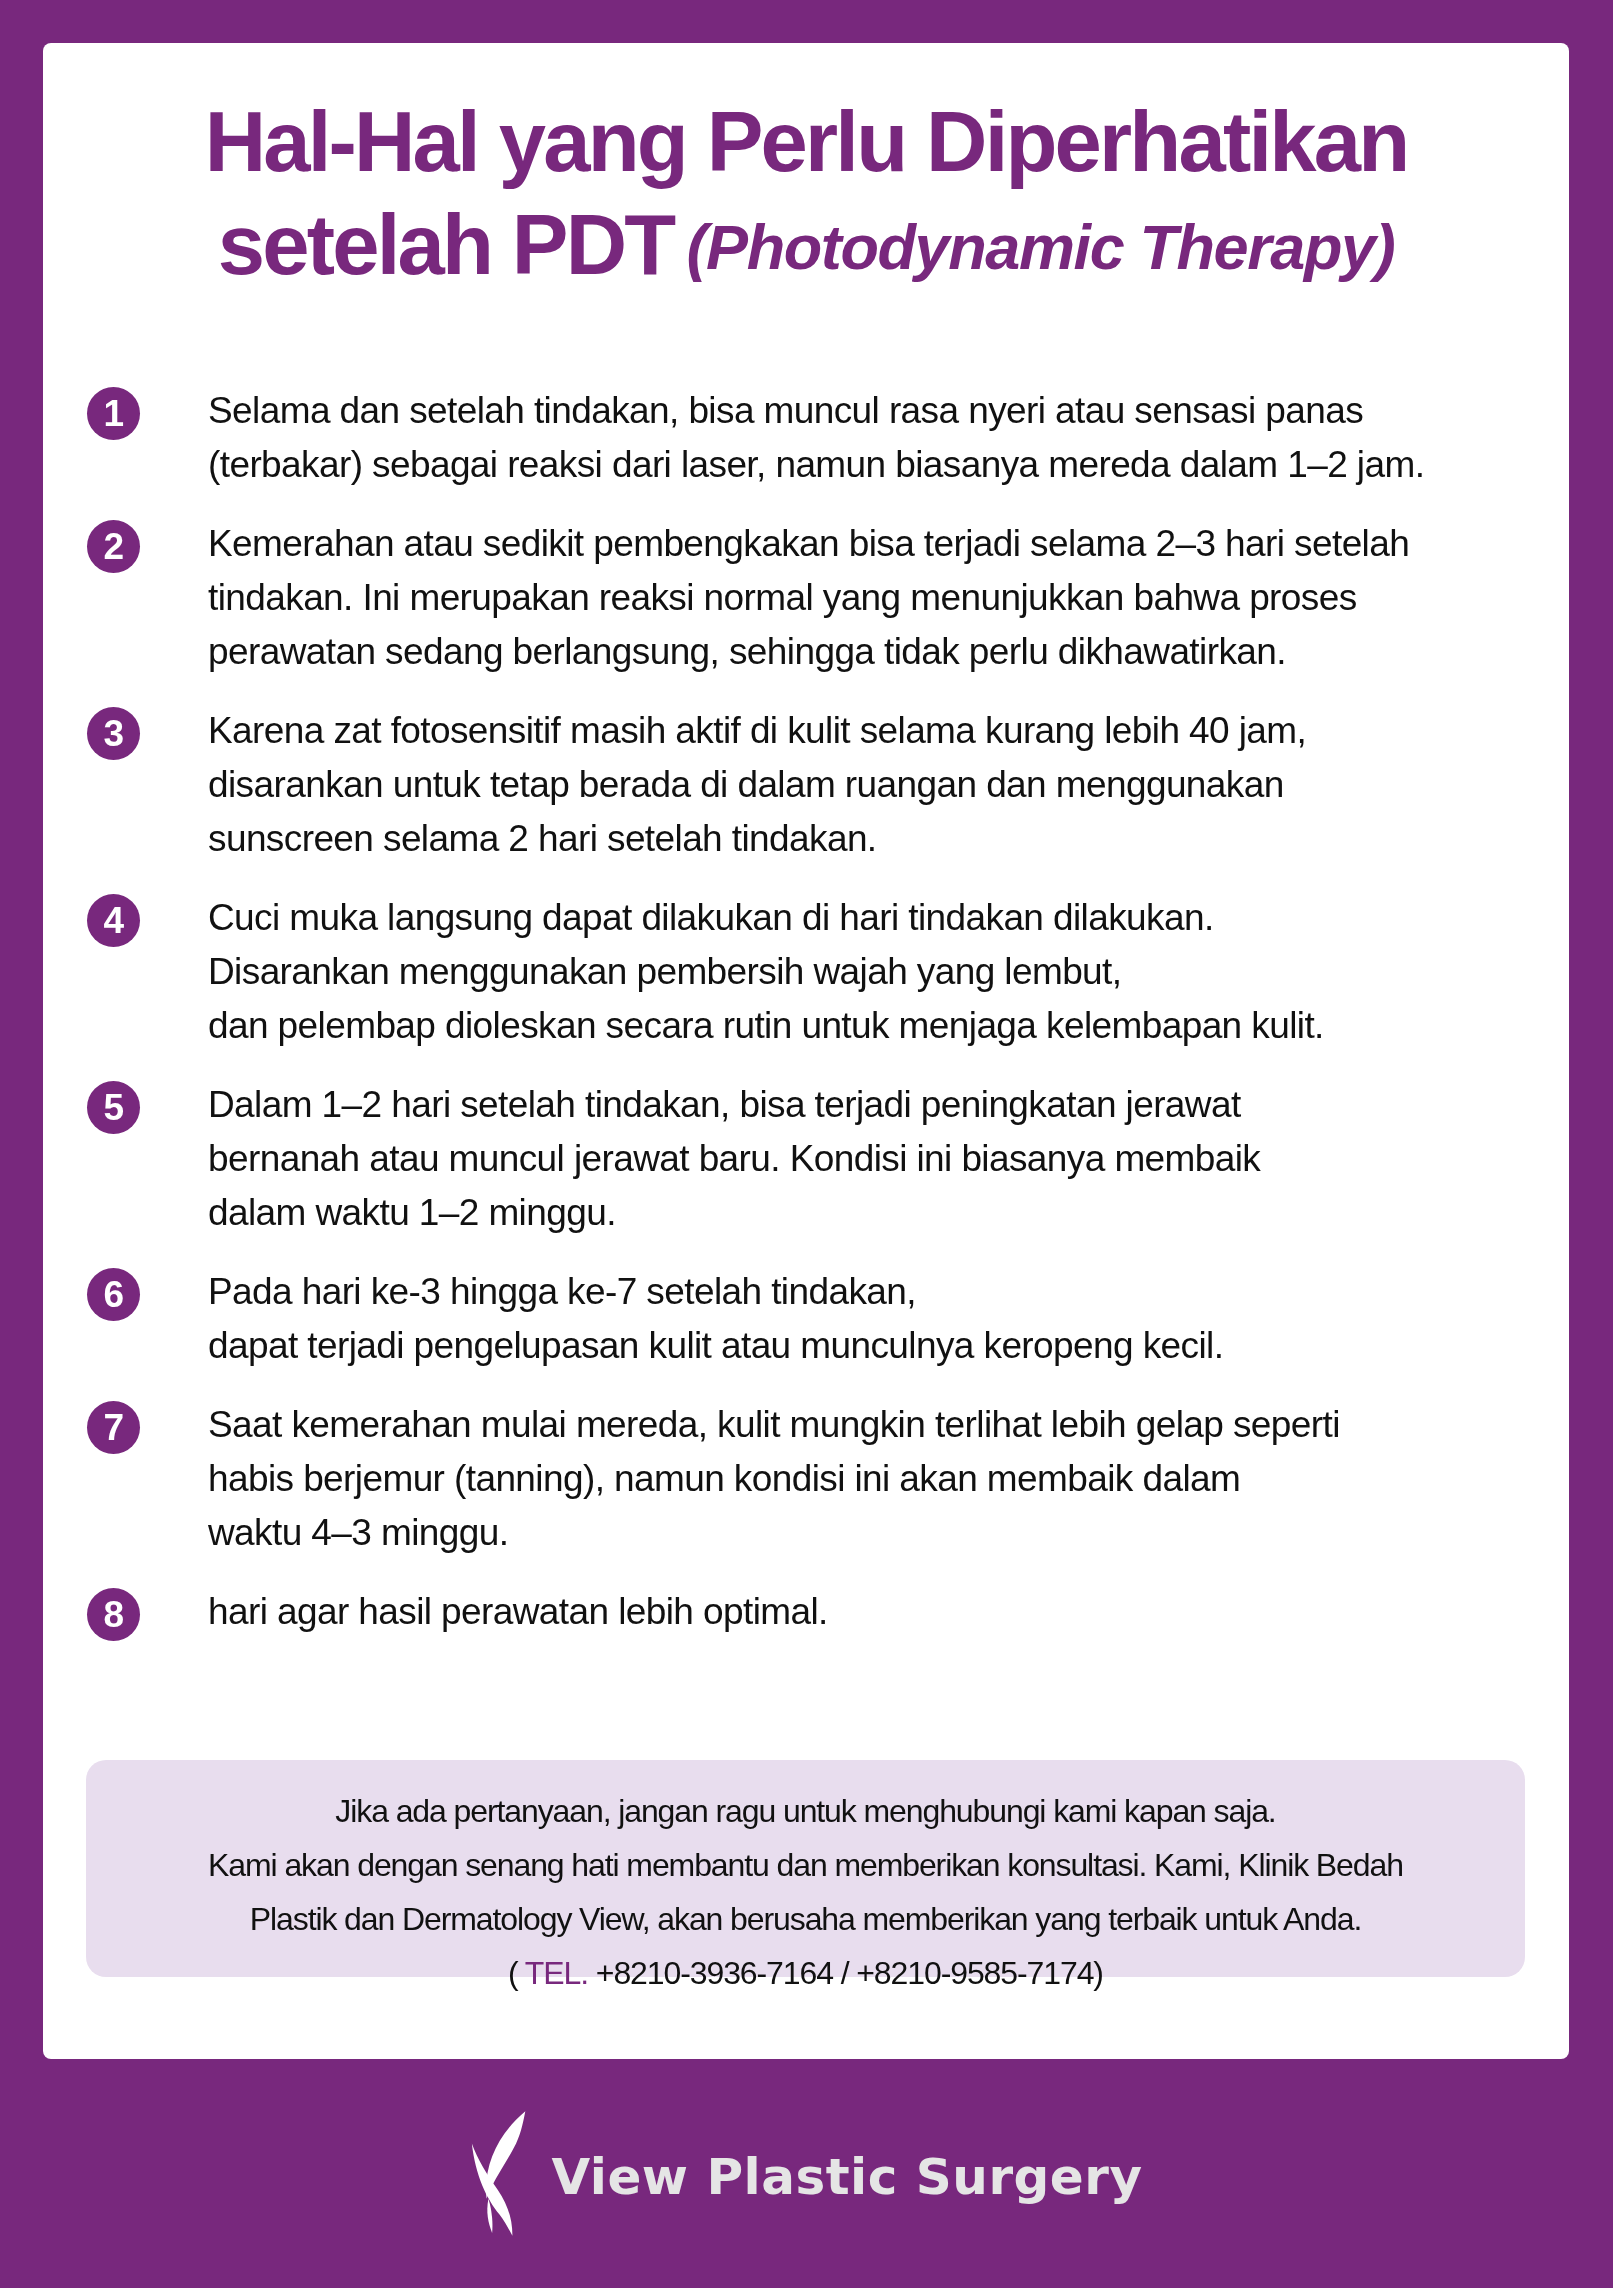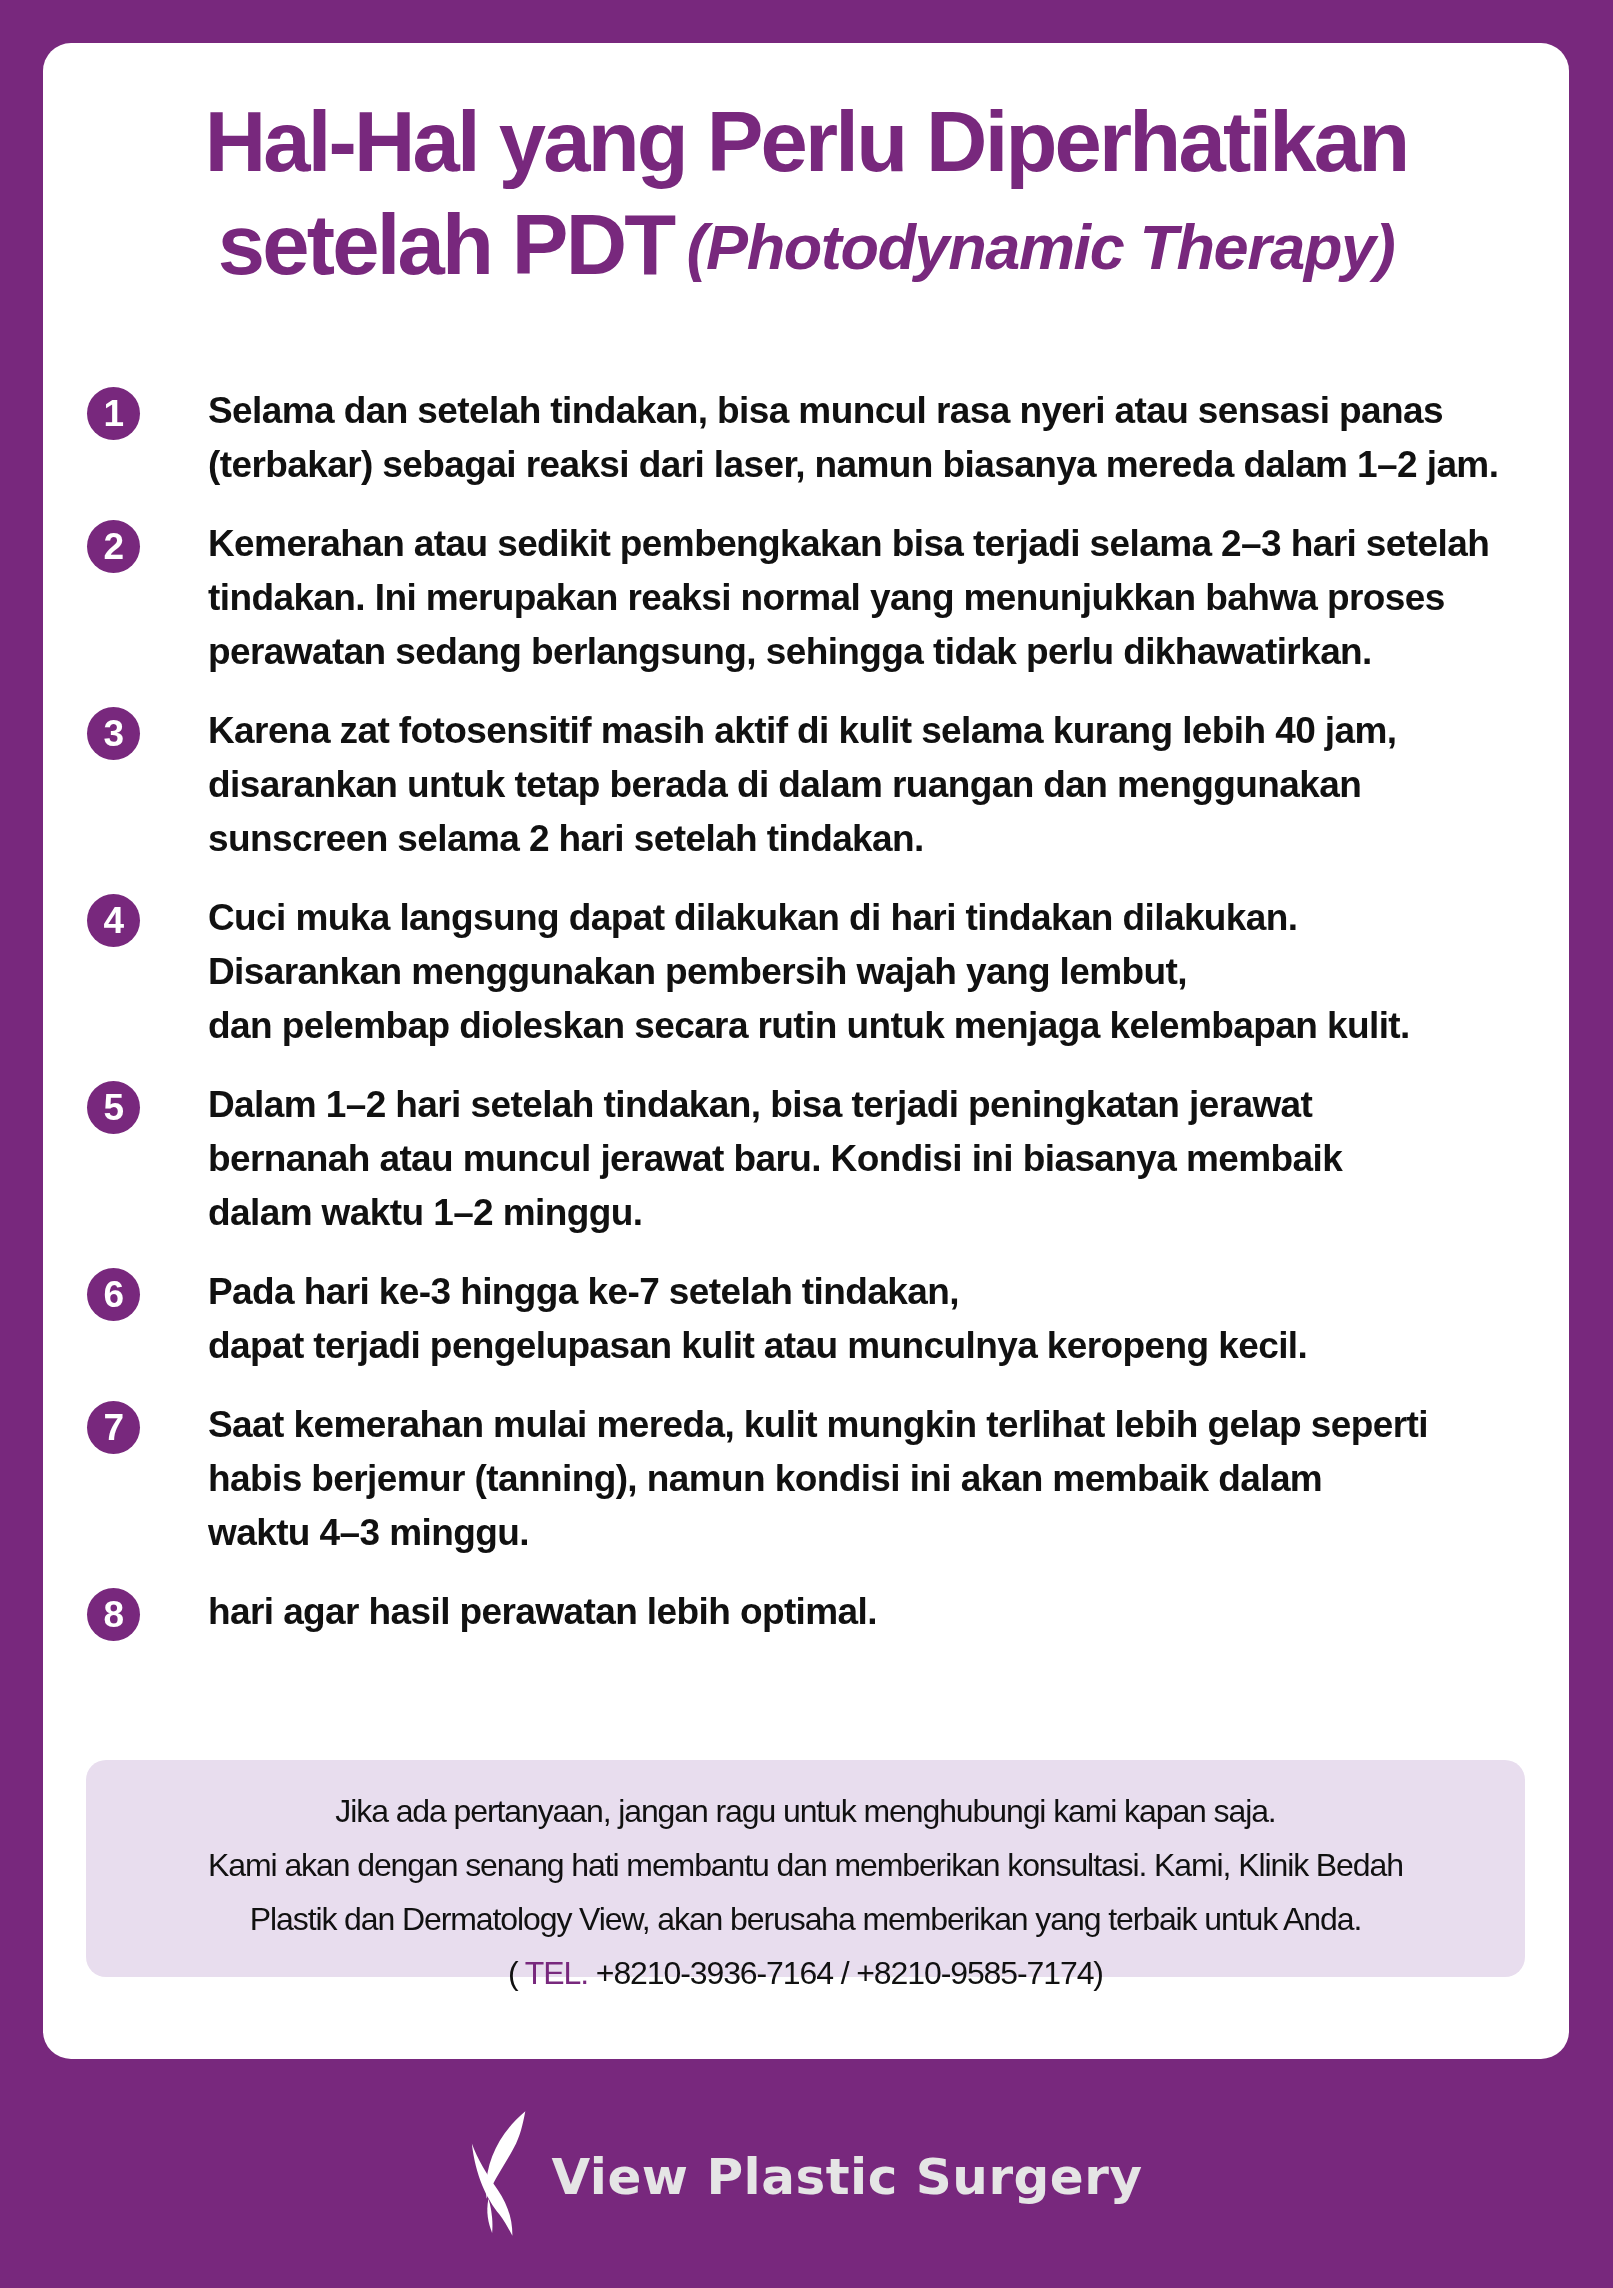--- a/index.html
+++ b/index.html
@@ -8,21 +8,21 @@
       background: #78287D;
       position: relative;
       overflow: hidden;
       font-family: "Liberation Sans", "DejaVu Sans", sans-serif;
     }
     .card {
       position: absolute;
       left: 43px; top: 43px;
       width: 1526px; height: 2016px;
       background: #FFFFFF;
-      border-radius: 28px;
+      border-radius: 8px;
     }
     .title {
       position: absolute;
       left: 0; right: 0;
       text-align: center;
       color: #78287D;
       font-weight: bold;
       letter-spacing: -2.8px;
       white-space: nowrap;
     }
@@ -44,21 +44,21 @@
     }
     .item {
       position: relative;
       padding-left: 121px;
       margin-bottom: 25px;
       font-size: 37px;
       line-height: 54px;
       color: #111111;
       letter-spacing: -0.6px;
     }
-    .item .line { display: block; white-space: nowrap; font-weight: bold; }
+    .item .line { display: block; white-space: nowrap; }
     .badge {
       position: absolute;
       left: 0; top: 2.8px;
       width: 53px; height: 53px;
       border-radius: 50%;
       background: #78287D;
       color: #FFFFFF;
       font-weight: bold;
       font-size: 37px;
       line-height: 53px;

